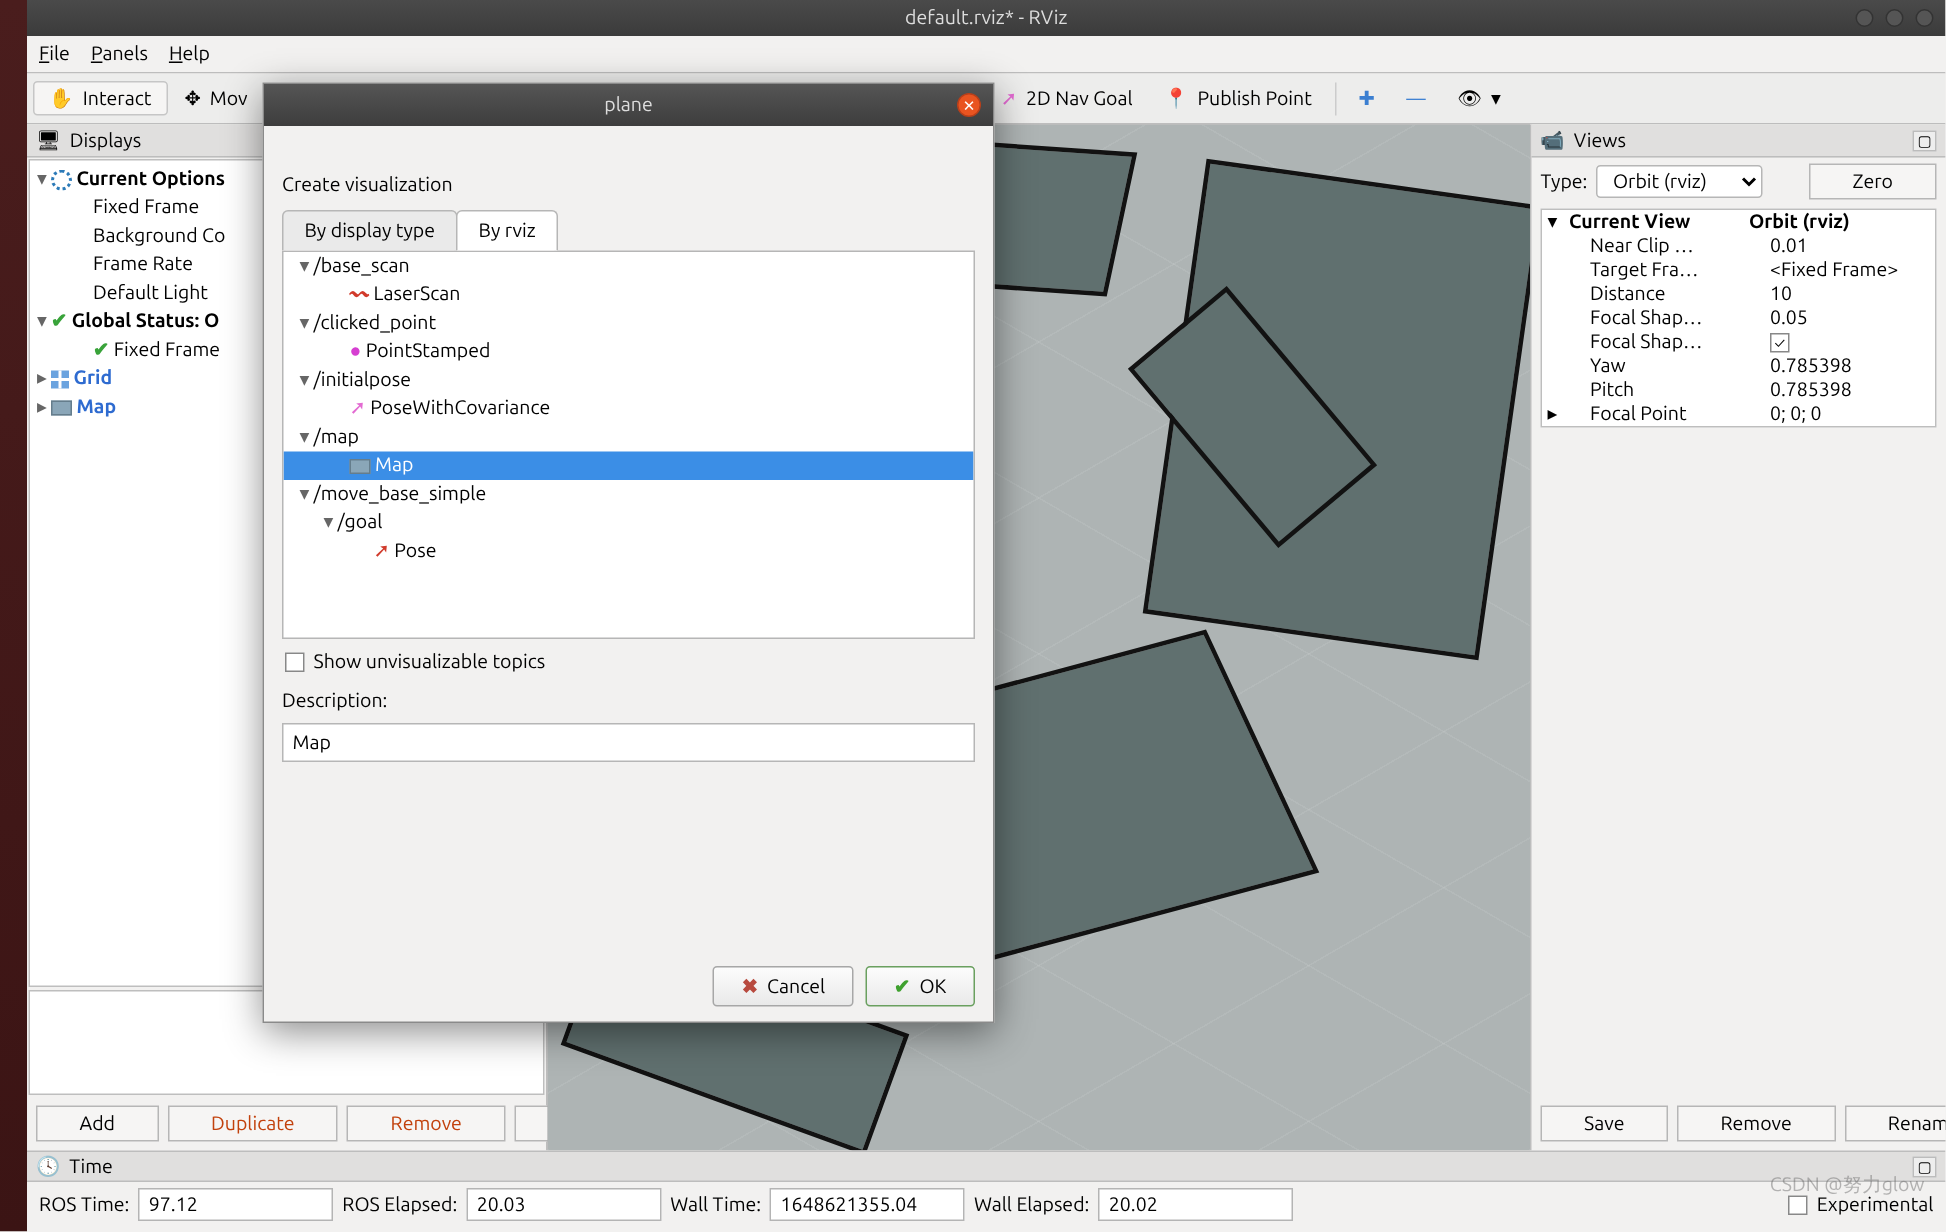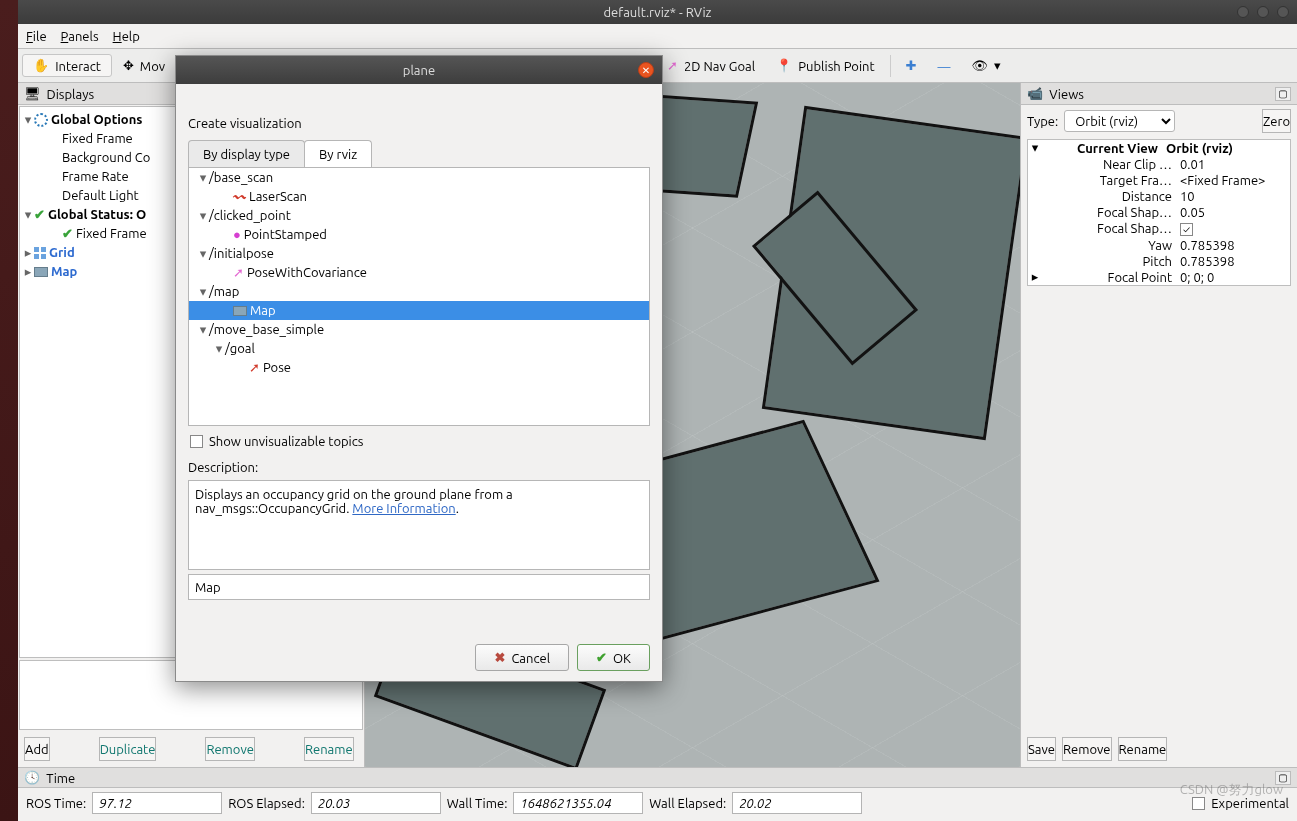--- a/index.html
+++ b/index.html
@@ -35,35 +35,35 @@
 
 .tree { flex:1; background:#fff; border:1px solid #bebebe; margin:1px; padding:3px 0; }
 .trow { display:flex; align-items:center; padding:1px 2px; gap:0; line-height:17px;}
 .trow .twist { width:12px; text-align:center; color:#666;}
 .trow .pad { display:inline-block; }
 .checkbox { width:13px; height:13px; border:1px solid #888; display:inline-flex; align-items:center; justify-content:center; font-size:10px; background:#fff;}
 .label-blue { color:#2e6bd0; font-weight:bold; }
 .label-bold { font-weight:bold; }
 
 .bottom-btns { display:flex; gap:6px; padding:6px;}
-.btn { border:1px solid #b6b6b6; background:#f6f5f4; padding:4px 0; border-radius:0; cursor:pointer;}
-.btn.disabled { color:#0f766e;margin-left:43px; }
+.btn { border:1px solid #b6b6b6; background:#f6f5f4; padding:4px 28px; border-radius:0; cursor:pointer;}
+.btn.disabled { color:#c2410c; }
 
 
 .views-row { display:flex; align-items:center; gap:6px; padding:4px 6px; }
 .views-table { margin:2px 6px; border:1px solid #bebebe; background:#fff;}
 .vrow { display:flex; }
-.vkey { width:120px; padding:1px 4px;text-align:right; }
+.vkey { width:120px; padding:1px 4px; }
 .vval { flex:1; padding:1px 4px; }
 
 
 .timebar { position:absolute; left:18px; bottom:0; right:0; height:54px; border-top:1px solid #bdbdbd; background:#f2f1f0; }
 .timehdr { background:#e0dfde; padding:2px 6px; display:flex; align-items:center; gap:6px; border-bottom:1px solid #bdbdbd;}
 .timerow { display:flex; align-items:center; gap:6px; padding:4px 8px;}
-.tinput { border:1px solid #b4b4b4; background:#fff; padding:3px 6px; min-width:100px;font-style:italic;}
+.tinput { border:1px solid #b4b4b4; background:#fff; padding:3px 6px; min-width:100px;}
 .tinput.wide{min-width:130px;}
 
 
 .dialog { position:absolute; left:175px; top:55px; width:488px; height:627px; background:#f2f1f0; border:1px solid #8a8a8a; box-shadow:0 6px 24px rgba(0,0,0,.45); display:flex; flex-direction:column;}
 .dlg-title { height:28px; background:linear-gradient(#555,#3d3d3d); color:#ddd; display:flex; align-items:center; justify-content:center; position:relative;}
 .dlg-close { position:absolute; right:8px; width:16px; height:16px; border-radius:50%; background:#e95420; border:1px solid #b83f1a; color:#fff; font-size:10px; display:flex; align-items:center; justify-content:center;}
 .dlg-body { padding:24px 12px; flex:1; display:flex; flex-direction:column;}
 .tabs { display:flex; border-bottom:1px solid #b6b6b6; margin-top:6px;}
 .tab { padding:6px 14px; border:1px solid #b6b6b6; border-bottom:none; background:#eaeaea; border-radius:4px 4px 0 0; margin-right:-1px; cursor:pointer;}
 .tab.active { background:#fff; position:relative; z-index:2; }
@@ -146,21 +146,21 @@
 
 <div class="main">
 
   <div class="displays-panel">
     <div class="panel-title">
       <span>🖥</span>
       <span>Displays</span>
       <span class="panel-close">▢</span>
     </div>
     <div class="tree">
-      <div class="trow"><span class="twist">▾</span><span class="ico-gear"></span>&nbsp;<span class="label-bold">Global Options</span></div>
+      <div class="trow"><span class="twist">▾</span><span class="ico-gear"></span>&nbsp;<span class="label-bold">Current Options</span></div>
       <div class="trow">
           <span class="pad" style="width:40px"></span>
           <span>Fixed Frame</span>
         </div>
       <div class="trow">
           <span class="pad" style="width:40px"></span>
           <span>Background Co</span>
         </div>
       <div class="trow">
           <span class="pad" style="width:40px"></span>
@@ -331,23 +331,20 @@
           <span class="twist">▾</span>
           <span>/goal</span>
         </div>
       <div class="trow"><span class="pad" style="width:58px"></span><span style="color:#d13b2c">➚</span>&nbsp;<span>Pose</span></div>
     </div>
     <div style="display:flex;align-items:flex-end;gap:6px;padding:8px 2px">
       <span class="checkbox"></span>
       <span>Show unvisualizable topics</span>
     </div>
     <div style="padding:4px 0">Description:</div>
-    <div class="desc-box">
-      <span>Displays an occupancy grid on the ground plane from a nav_msgs::OccupancyGrid. </span><a class="more" href="#">More Information</a><span>.</span>
-    </div>
     <input class="name-input" value="Map" style="">
   </div>
   <div class="dlg-btns">
     <div class="dlg-btn">
         <span class="red-x">✖</span>
         <span>Cancel</span>
       </div>
     <div class="dlg-btn default">
         <span class="green-check">✔</span>
         <span>OK</span>

